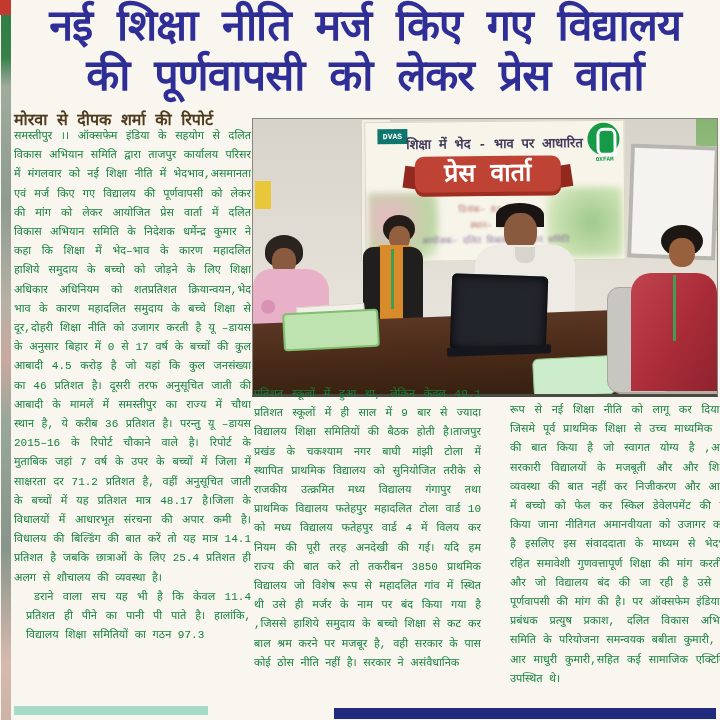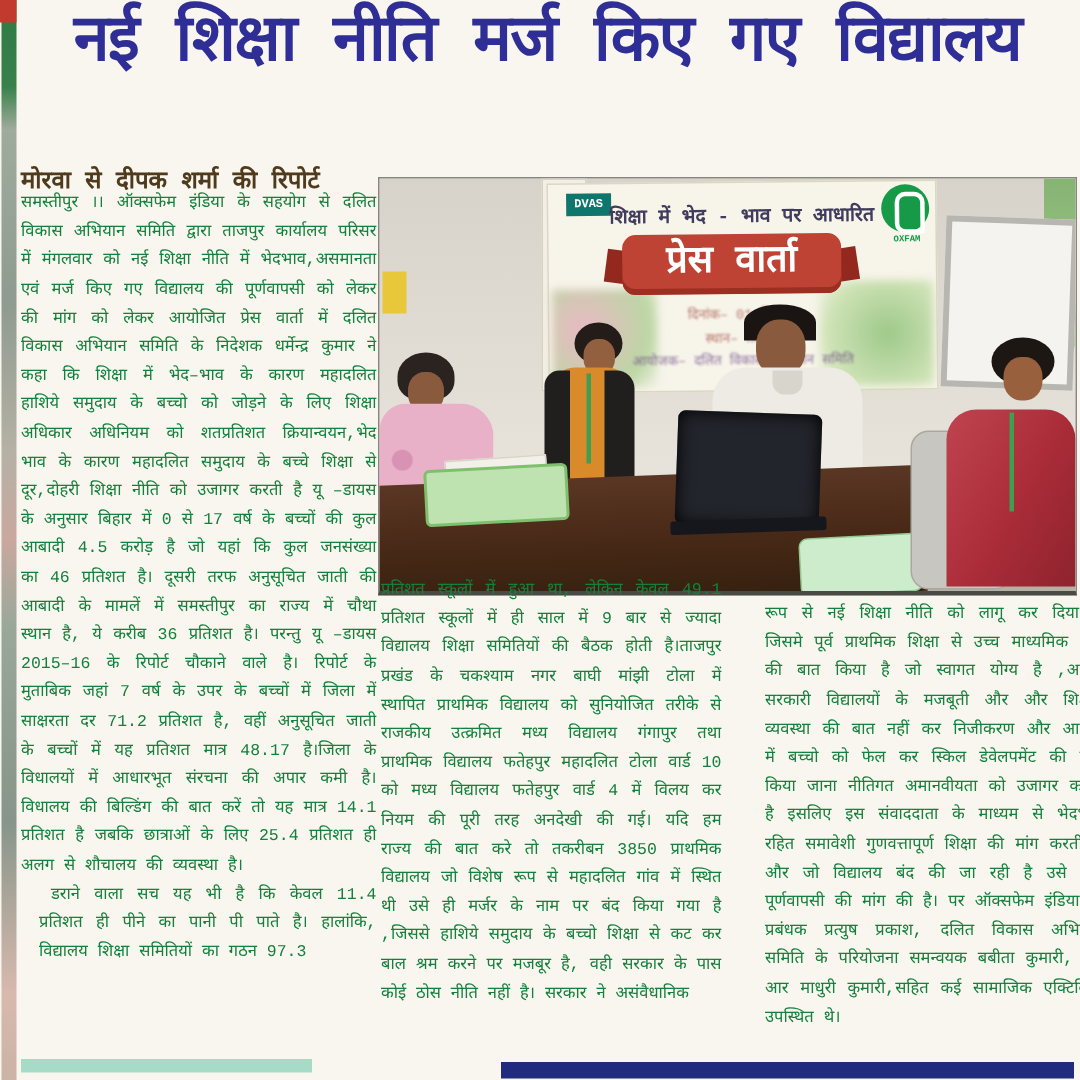--- a/index.html
+++ b/index.html
@@ -95,20 +95,21 @@
 </head>
 <body>
 
 <div class="page">
 
   <div class="edge-strip"></div>
   <div class="corner-red"></div>
 
   <div class="headline">
     <div>नई शिक्षा नीति मर्ज किए गए विद्यालय</div>
+    <div>की पूर्णवापसी को लेकर प्रेस वार्ता</div>
   </div>
 
   <div class="byline">मोरवा से दीपक शर्मा की रिपोर्ट</div>
 
   <div class="col1 bodytext">
     <p>समस्तीपुर ।। ऑक्सफेम इंडिया के सहयोग से दलित विकास अभियान समिति द्वारा ताजपुर कार्यालय परिसर में मंगलवार को नई शिक्षा नीति में भेदभाव,असमानता एवं मर्ज किए गए विद्यालय की पूर्णवापसी को लेकर की मांग को लेकर आयोजित प्रेस वार्ता में दलित विकास अभियान समिति के निदेशक धर्मेन्द्र कुमार ने कहा कि शिक्षा में भेद–भाव के कारण महादलित हाशिये समुदाय के बच्चो को जोड़ने के लिए शिक्षा अधिकार अधिनियम को शतप्रतिशत क्रियान्वयन,भेद भाव के कारण महादलित समुदाय के बच्चे शिक्षा से दूर,दोहरी शिक्षा नीति को उजागर करती है यू –डायस के अनुसार बिहार में 0 से 17 वर्ष के बच्चों की कुल आबादी 4.5 करोड़ है जो यहां कि कुल जनसंख्या का 46 प्रतिशत है। दूसरी तरफ अनुसूचित जाती की आबादी के मामलें में समस्तीपुर का राज्य में चौथा स्थान है, ये करीब 36 प्रतिशत है। परन्तु यू –डायस 2015–16 के रिपोर्ट चौकाने वाले है। रिपोर्ट के मुताबिक जहां 7 वर्ष के उपर के बच्चों में जिला में साक्षरता दर 71.2 प्रतिशत है, वहीं अनुसूचित जाती के बच्चों में यह प्रतिशत मात्र 48.17 है।जिला के विधालयों में आधारभूत संरचना की अपार कमी है। विधालय की बिल्डिंग की बात करें तो यह मात्र 14.1 प्रतिशत है जबकि छात्राओं के लिए 25.4 प्रतिशत ही अलग से शौचालय की व्यवस्था है।</p>
     <p>डराने वाला सच यह भी है कि केवल 11.4 प्रतिशत ही पीने का पानी पी पाते है। हालांकि, विद्यालय शिक्षा समितियों का गठन 97.3</p>
   </div>
 
   <div class="photo">

